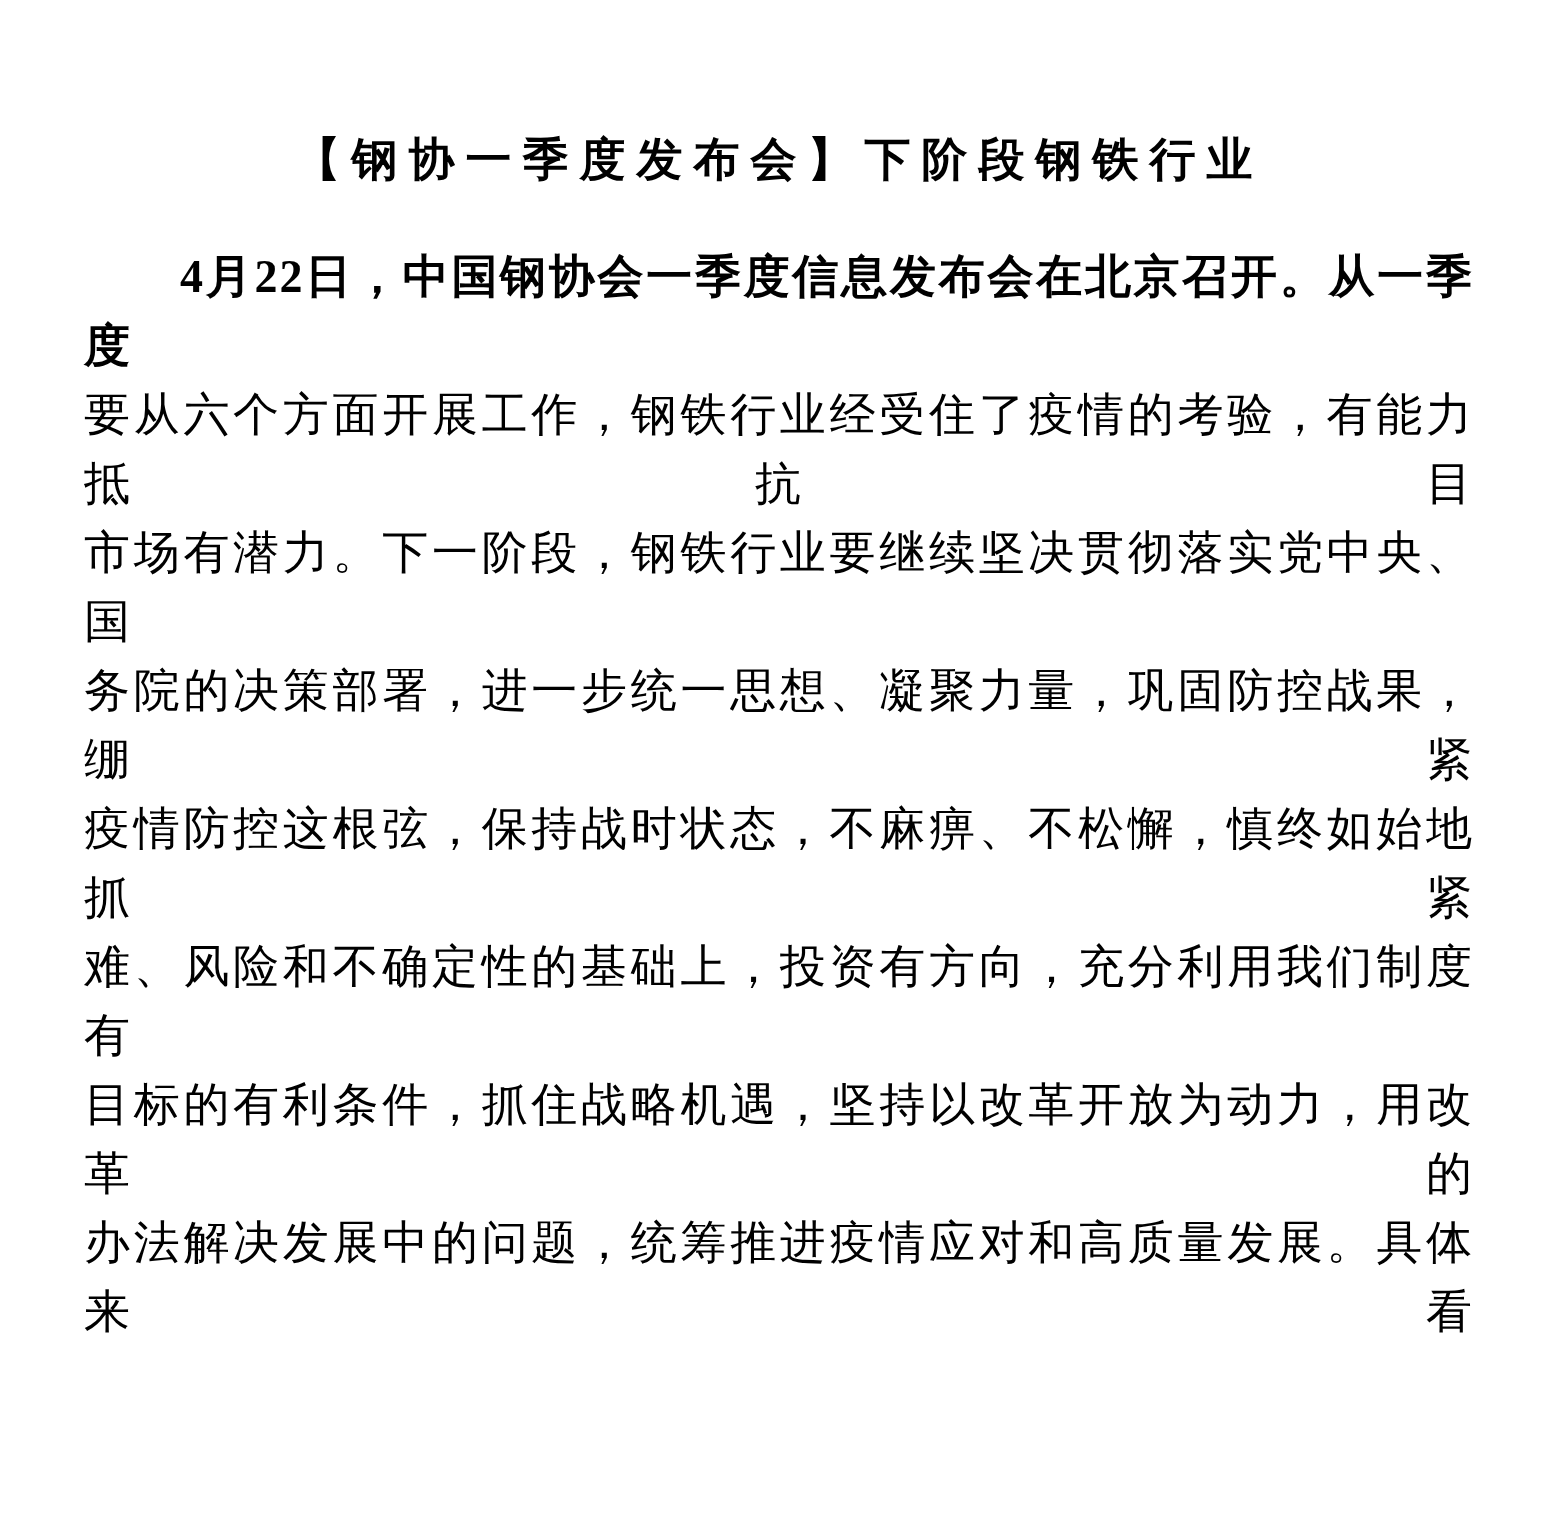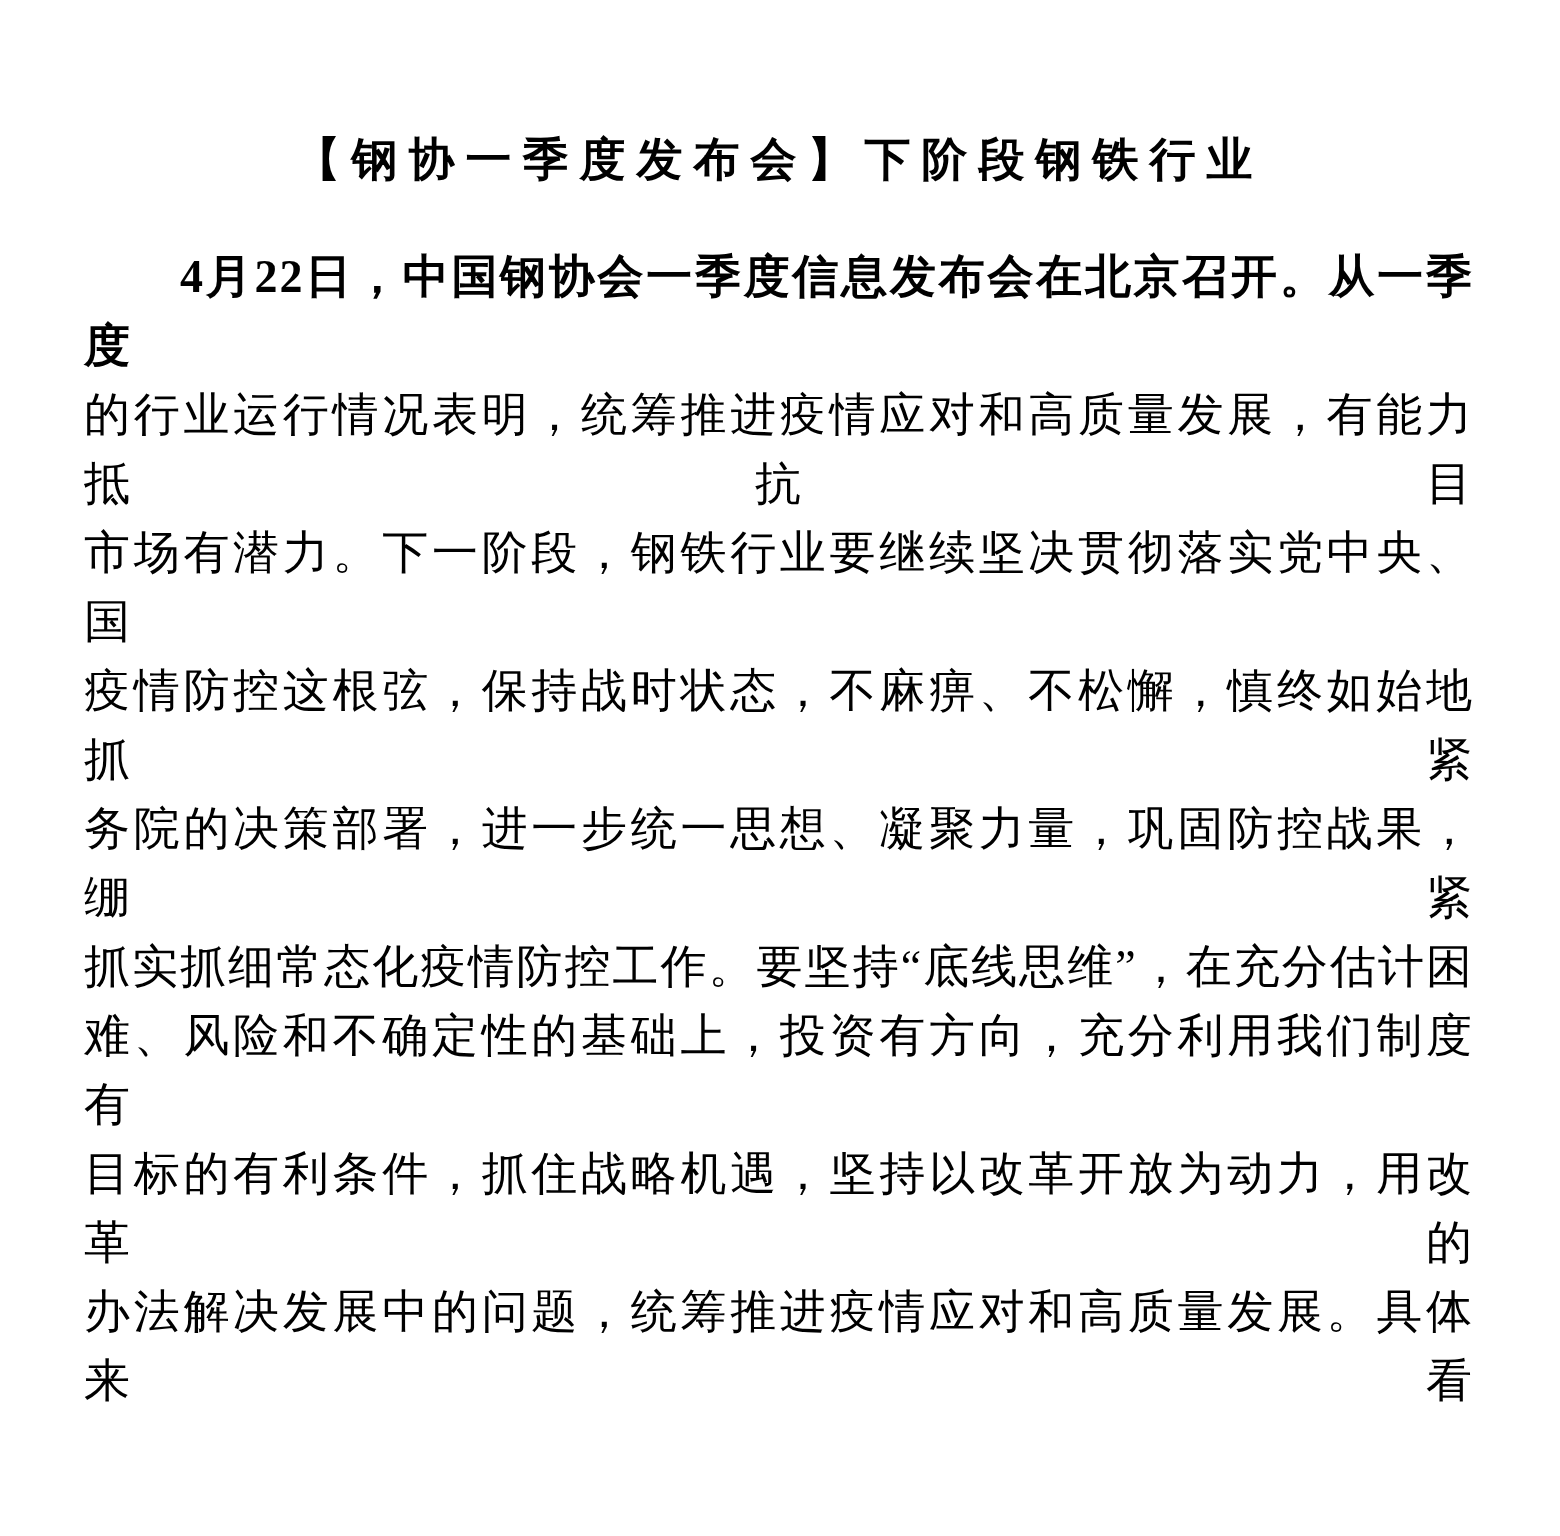--- a/index.html
+++ b/index.html
@@ -56,23 +56,22 @@
 </head>
 <body style="background: rgb(255, 255, 255); color: rgb(0, 0, 0);">
 
 <div class="doc">
   <div class="title-block">
     <div class="title-line">【钢协一季度发布会】下阶段钢铁行业</div>
   </div>
   <div class="body-text" id="body-container">
       <div class="para">
         <div class="line full indent">4月22日，中国钢协会一季度信息发布会在北京召开。从一季度</div>
-        <div class="line full">的行业运行情况表明，统筹推进疫情应对和高质量发展，有能力抵抗目</div>
+        <div class="line full">要从六个方面开展工作，钢铁行业经受住了疫情的考验，有能力抵抗目</div>
         <div class="line full">市场有潜力。下一阶段，钢铁行业要继续坚决贯彻落实党中央、国</div>
+        <div class="line full">务院的决策部署，进一步统一思想、凝聚力量，巩固防控战果，绷紧</div>
         <div class="line full">疫情防控这根弦，保持战时状态，不麻痹、不松懈，慎终如始地抓紧</div>
-        <div class="line full">务院的决策部署，进一步统一思想、凝聚力量，巩固防控战果，绷紧</div>
-        <div class="line full">抓实抓细常态化疫情防控工作。要坚持“底线思维”，在充分估计困</div>
         <div class="line full">难、风险和不确定性的基础上，投资有方向，充分利用我们制度有</div>
         <div class="line full">目标的有利条件，抓住战略机遇，坚持以改革开放为动力，用改革的</div>
         <div class="line full">办法解决发展中的问题，统筹推进疫情应对和高质量发展。具体来看</div>
       </div>
     </div>
 </div>
 
 </body></html>

